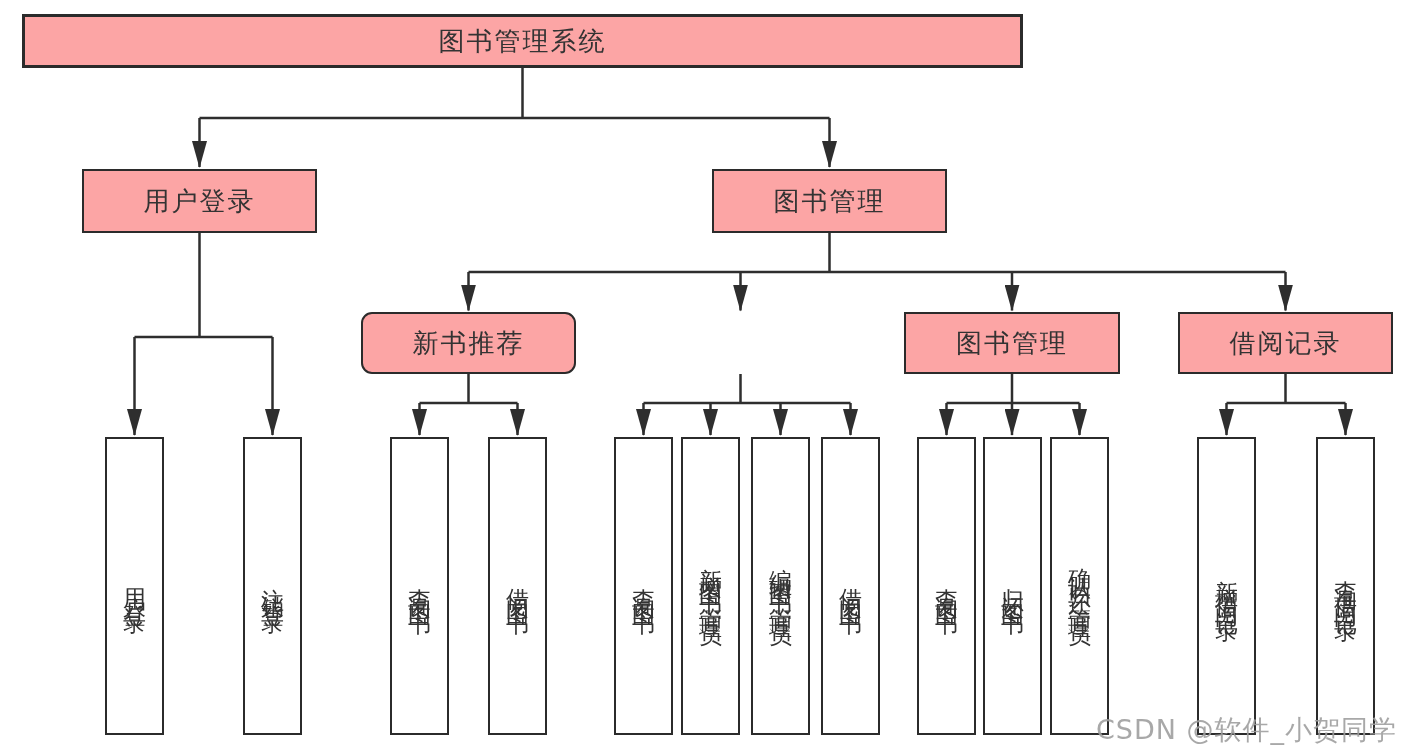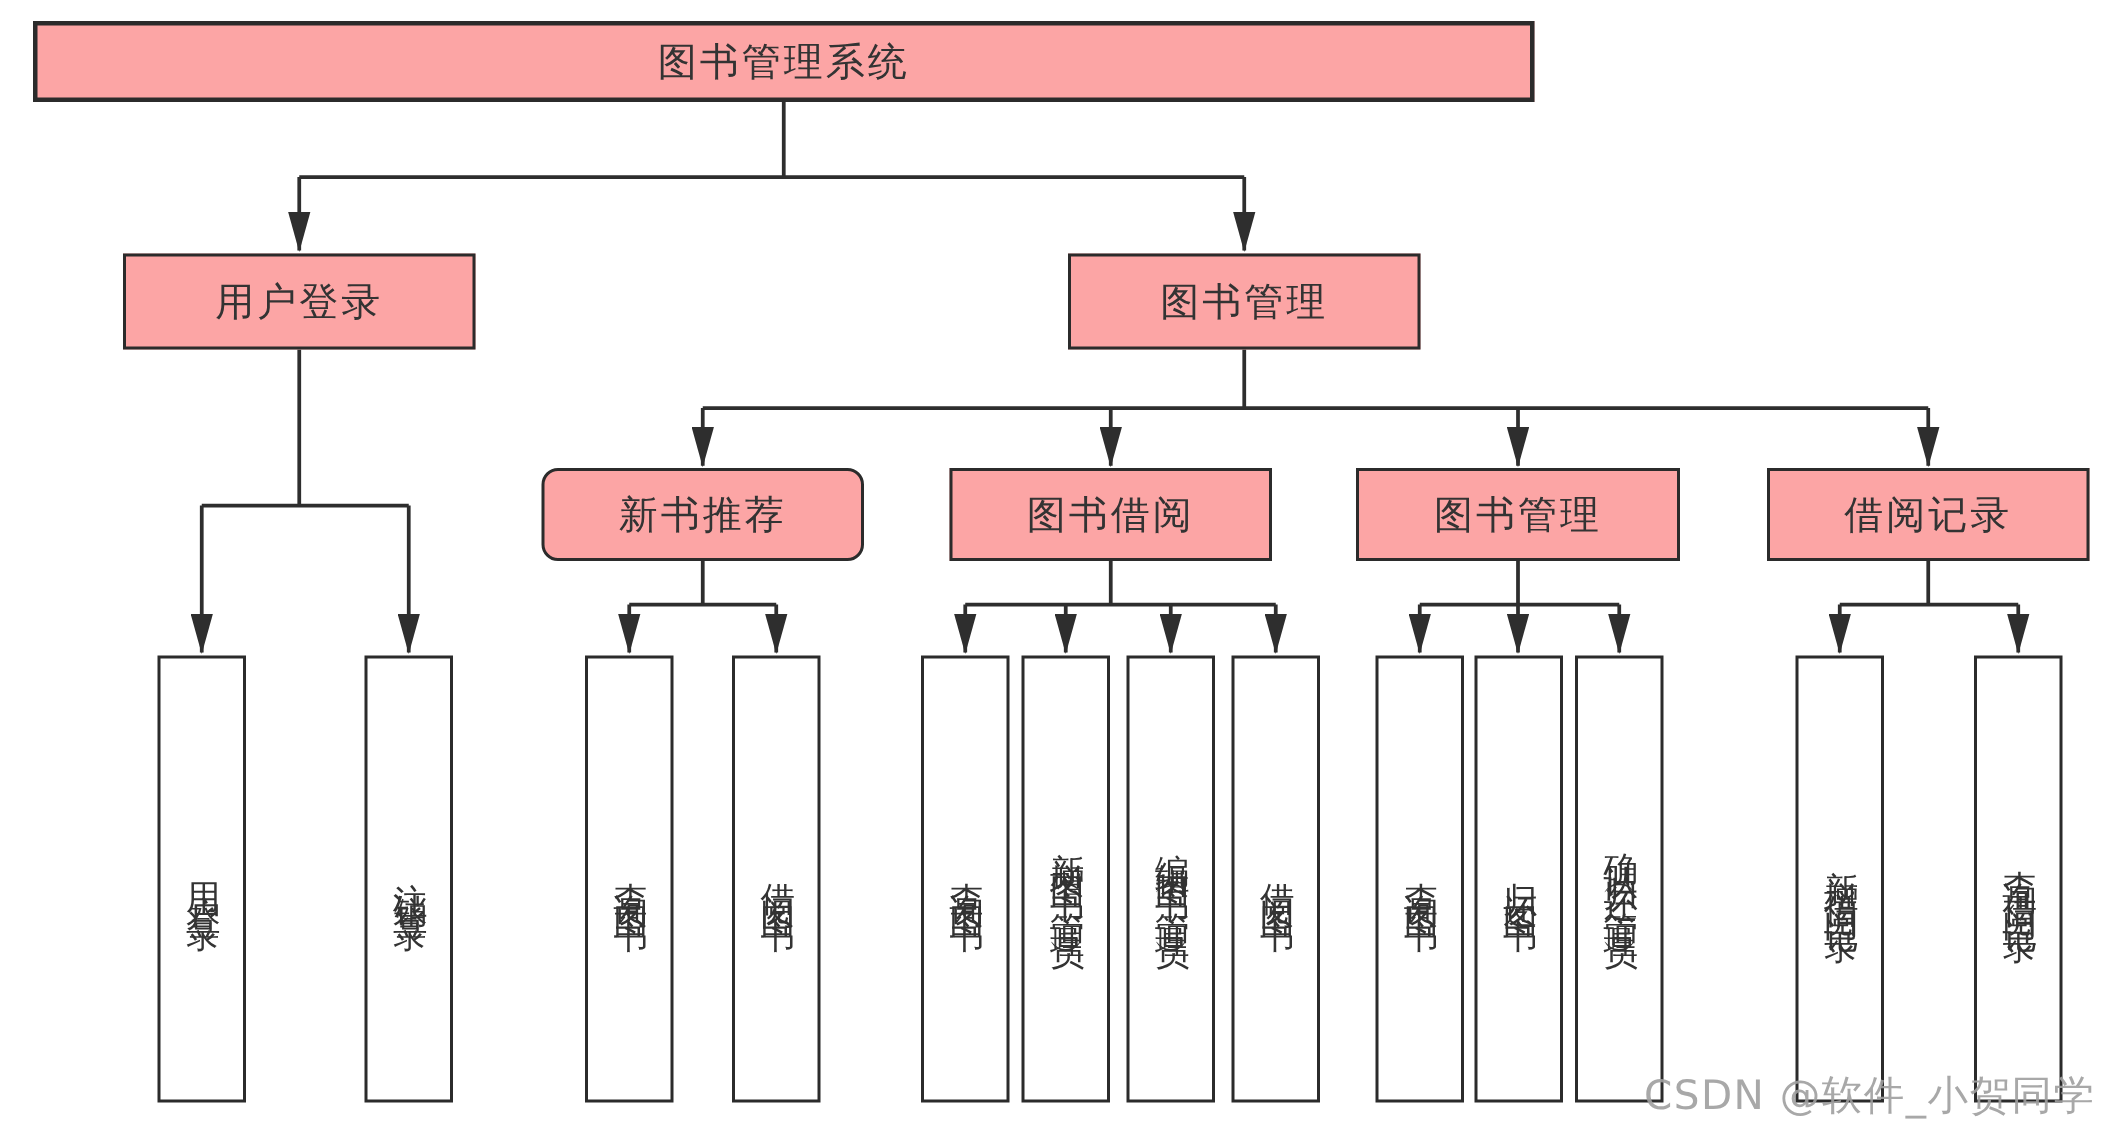--- a/index.html
+++ b/index.html
@@ -114,21 +114,20 @@
     <path class="arrow" d="M1226.5 403 V435"></path>
     <path class="arrow" d="M1345.5 403 V435"></path>
   </svg>
 
   <div class="node root" style="left:22px; top:14px; width:1001px; height:54px;">图书管理系统</div>
 
   <div class="node" style="left:82px; top:169px; width:235px; height:64px;">用户登录</div>
   <div class="node" style="left:712px; top:169px; width:235px; height:64px;">图书管理</div>
 
   <div class="node" style="left:361px; top:312px; width:215px; height:62px;border-radius:11px;">新书推荐</div>
-  <div class="node" style="left:633px; top:312px; width:215px; height:62px;">图书借阅</div>
   <div class="node" style="left:904px; top:312px; width:216px; height:62px;">图书管理</div>
   <div class="node" style="left:1178px; top:312px; width:215px; height:62px;">借阅记录</div>
 
   <div class="leaf" style="left:105px;">
     <span>用户登录</span>
   </div>
   <div class="leaf" style="left:243px;">
     <span>注销登录</span>
   </div>
 

